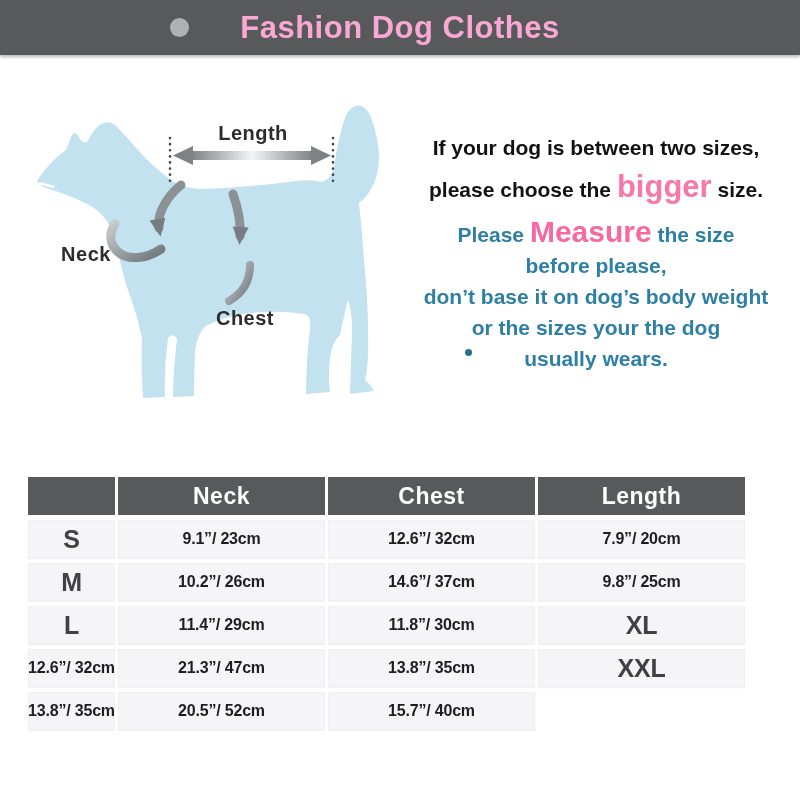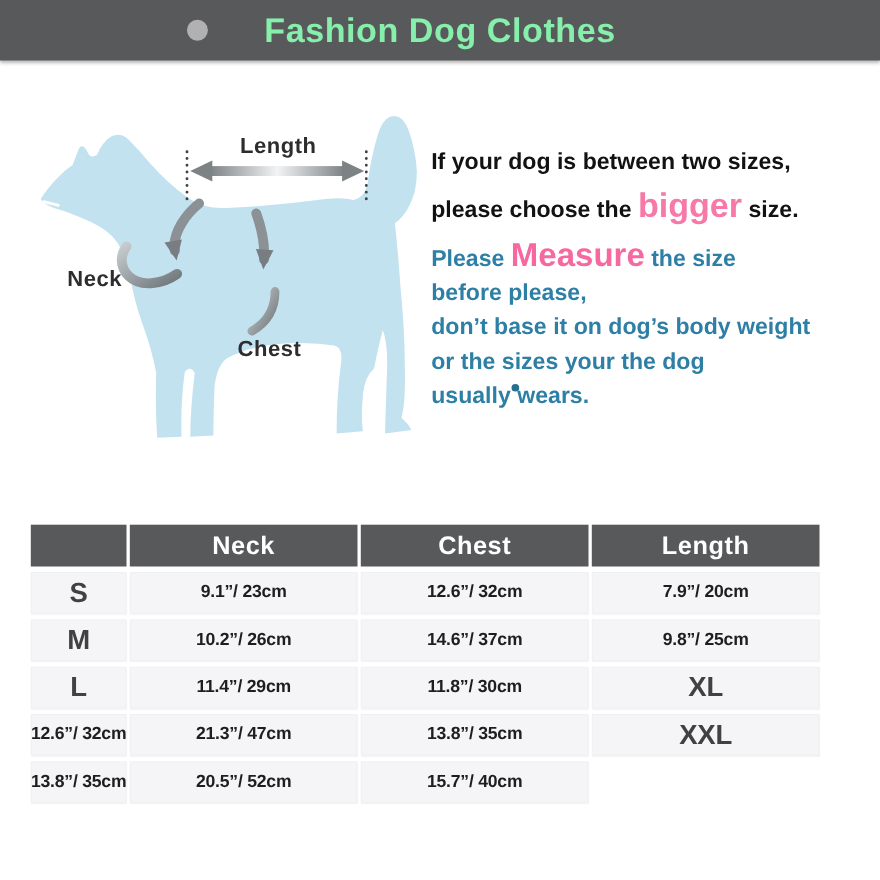--- a/index.html
+++ b/index.html
@@ -7,38 +7,38 @@
     width:800px;height:800px;position:relative;background:#ffffff;
     font-family:"Liberation Sans", sans-serif;overflow:hidden;
   }
   
   .header-bar{
     position:absolute;left:0;top:0;width:800px;height:55px;
     background:#58595b;box-shadow:0 2px 3px rgba(0,0,0,.28);
   }
   .header-title{
     position:absolute;left:0;right:0;top:0;height:55px;line-height:55px;
-    text-align:center;color:#86efac;font-size:31px;font-weight:bold;letter-spacing:.5px;
+    text-align:center;color:#f9a8d4;font-size:31px;font-weight:bold;letter-spacing:.5px;
   }
   .header-dot{
     position:absolute;left:170px;top:18px;width:19px;height:19px;border-radius:50%;
     background:#b1b1b4;
   }
   
   .dog-svg{position:absolute;left:0;top:80px;}
   .diagram-label{
     position:absolute;font-size:20px;font-weight:bold;color:#2d2d2f;
     text-align:center;letter-spacing:.5px;
   }
   .label-length{left:203px;top:122px;width:100px;}
   .label-neck{left:50px;top:243px;width:72px;}
   .label-chest{left:207px;top:307px;width:76px;}
   .speck{position:absolute;left:465px;top:349px;width:7px;height:7px;border-radius:50%;background:#27708f;}
   
-  .advice{position:absolute;left:392px;top:133px;width:408px;}
+  .advice{position:absolute;left:392px;top:133px;width:408px;text-align:center;}
   .advice-black{font-size:21px;font-weight:bold;color:#121212;margin:0;line-height:30px;}
   .advice-line2{margin-top:9px;}
   .hl-pink-big{color:#f679a7;font-size:31px;font-weight:bold;}
   .advice-blue{margin-top:11px;font-size:21px;font-weight:bold;color:#2e7fa5;line-height:31px;}
   .hl-pink-measure{color:#f668a0;font-size:30px;font-weight:bold;}
   
   .size-table{
     position:absolute;left:28px;top:477px;
     display:grid;grid-template-columns:87px 207px 207px 207px;
     grid-auto-rows:38px;gap:5px 3px;

